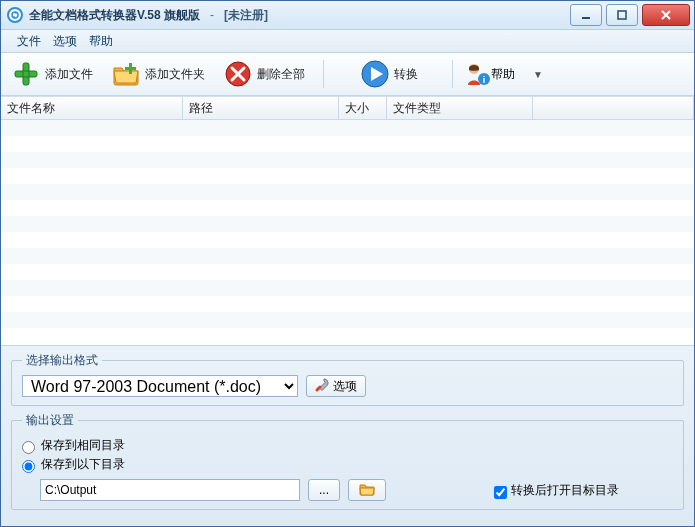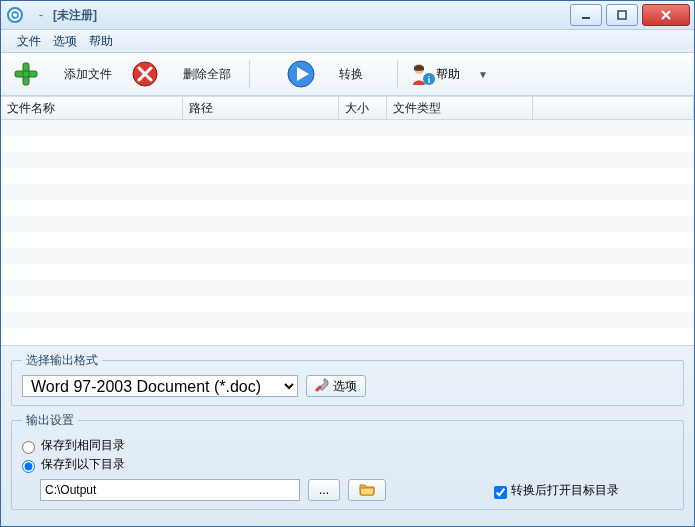--- a/index.html
+++ b/index.html
@@ -10,21 +10,21 @@
   .titlebar .sep { margin:0 10px; color:#4a6a8a; }
   .titlebar .reg { color:#3a5a7a; font-weight:bold; }
   .titlebar .spacer { flex:1; }
   .winbtns { display:flex; gap:0; }
   .winbtn { width:30px; height:20px; display:flex; align-items:center; justify-content:center; border:1px solid #7a9bc0; background:linear-gradient(#f6fbff,#d4e7f6); border-radius:3px; margin-left:4px; }
   .winbtn.close { width:46px; background:linear-gradient(#f07b74,#c83a32); border-color:#a02820; }
   .winbtn svg { display:block; }
   .menubar { height:22px; background:linear-gradient(#f0f6fc,#e2edf7); border-bottom:1px solid #bcd2e6; display:flex; align-items:center; padding:0 16px; gap:12px; color:#103a62; }
   .menubar span { cursor:default; }
   .toolbar { height:42px; background:linear-gradient(#fdfefe,#eaf2f9); border-bottom:1px solid #c2d6e8; display:flex; align-items:center; padding:0 6px; }
-  .tbtn { display:flex; align-items:center; height:36px; padding:0 10px 0 4px; margin-right:4px; cursor:pointer; border-radius:3px;gap:19px; }
+  .tbtn { display:flex; align-items:center; height:36px; padding:0 10px 0 4px; margin-right:4px; cursor:pointer; border-radius:3px; }
   .tbtn .lbl { margin-left:4px; color:#222; }
   .vsep { width:1px; height:28px; background:#c5d7e7; margin:0 4px; }
   .helpdrop { display:flex; align-items:center; height:36px; padding:0 4px; }
   .helpdrop .caret { margin-left:18px; color:#555; font-size:10px; }
   .table-wrap { height:244px; background:#fff; }
   .thead { display:flex; height:22px; background:linear-gradient(#fdfefe,#ebf1f7); border-top:1px solid #d3dfea; border-bottom:1px solid #cbd8e5; }
   .th { border-right:1px solid #cbd8e5; padding:3px 6px; color:#222; box-sizing:border-box; overflow:hidden; white-space:nowrap; }
   .tbody { height:222px; overflow:auto; }
   .trow { height:16px; }
   .trow:nth-child(odd) { background:#f6f9fc; }
@@ -48,20 +48,21 @@
 <div class="window">
 
   <div class="titlebar">
     <span class="appicon">
       <svg viewBox="0 0 16 16" width="16" height="16">
           <circle cx="8" cy="8" r="7" fill="#fff" stroke="#2a8fd6" stroke-width="2"></circle>
           <path d="M5 8a3 3 0 1 0 6 0 3 3 0 0 0-6 0" fill="none" stroke="#2a8fd6" stroke-width="1.5"></path>
           <path d="M8 5l1.5 1.5M8 11l-1.5-1.5" stroke="#2a8fd6" stroke-width="1.5"></path>
         </svg>
     </span>
+    <span class="title">全能文档格式转换器V.58 旗舰版</span>
     <span class="sep">-</span>
     <span class="reg">[未注册]</span>
     <span class="spacer"></span>
     <div class="winbtns">
       <div class="winbtn">
           <svg width="10" height="10">
             <line x1="1" y1="8" x2="9" y2="8" stroke="#2a4a6a" stroke-width="2"></line>
           </svg>
         </div>
       <div class="winbtn">
@@ -88,20 +89,31 @@
     <div class="tbtn">
       <span class="icon30">
         <svg viewBox="0 0 30 30" width="30" height="30">
             <rect x="12" y="4" width="6" height="22" rx="2" fill="#3fae3f"></rect>
             <rect x="4" y="12" width="22" height="6" rx="2" fill="#3fae3f"></rect>
             <rect x="12" y="4" width="6" height="22" rx="2" fill="none" stroke="#1e7a1e" stroke-width="1"></rect>
             <rect x="4" y="12" width="22" height="6" rx="2" fill="none" stroke="#1e7a1e" stroke-width="1"></rect>
           </svg>
       </span>
       <span class="lbl">添加文件</span>
+    </div>
+    <div class="tbtn">
+      <span class="icon30">
+        <svg viewBox="0 0 30 30" width="30" height="30">
+            <path d="M3 9h8l2 3h14v12a2 2 0 0 1-2 2H5a2 2 0 0 1-2-2z" fill="#f6b23a" stroke="#c77f12"></path>
+            <path d="M3 12h24l-2 12H5z" fill="#ffd873" stroke="#c77f12"></path>
+            <rect x="18" y="4" width="3" height="11" fill="#3fae3f"></rect>
+            <rect x="14" y="8" width="11" height="3" fill="#3fae3f"></rect>
+          </svg>
+      </span>
+      <span class="lbl">添加文件夹</span>
     </div>
     <div class="tbtn">
       <span class="icon30">
         <svg viewBox="0 0 30 30" width="30" height="30">
             <circle cx="15" cy="15" r="12" fill="#d83a30" stroke="#8f1a12"></circle>
             <line x1="9" y1="9" x2="21" y2="21" stroke="#fff" stroke-width="3" stroke-linecap="round"></line>
             <line x1="21" y1="9" x2="9" y2="21" stroke="#fff" stroke-width="3" stroke-linecap="round"></line>
           </svg>
       </span>
       <span class="lbl">删除全部</span>

